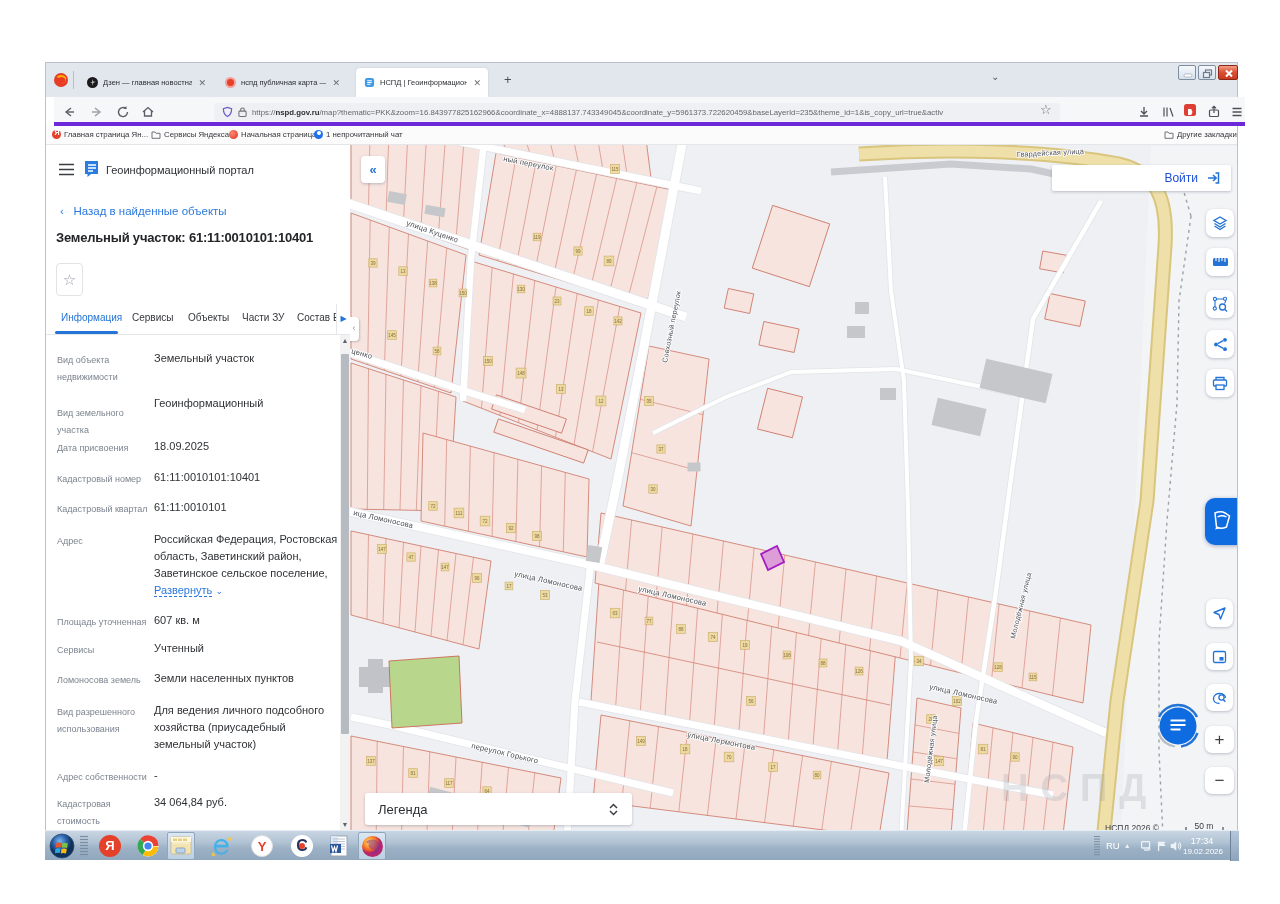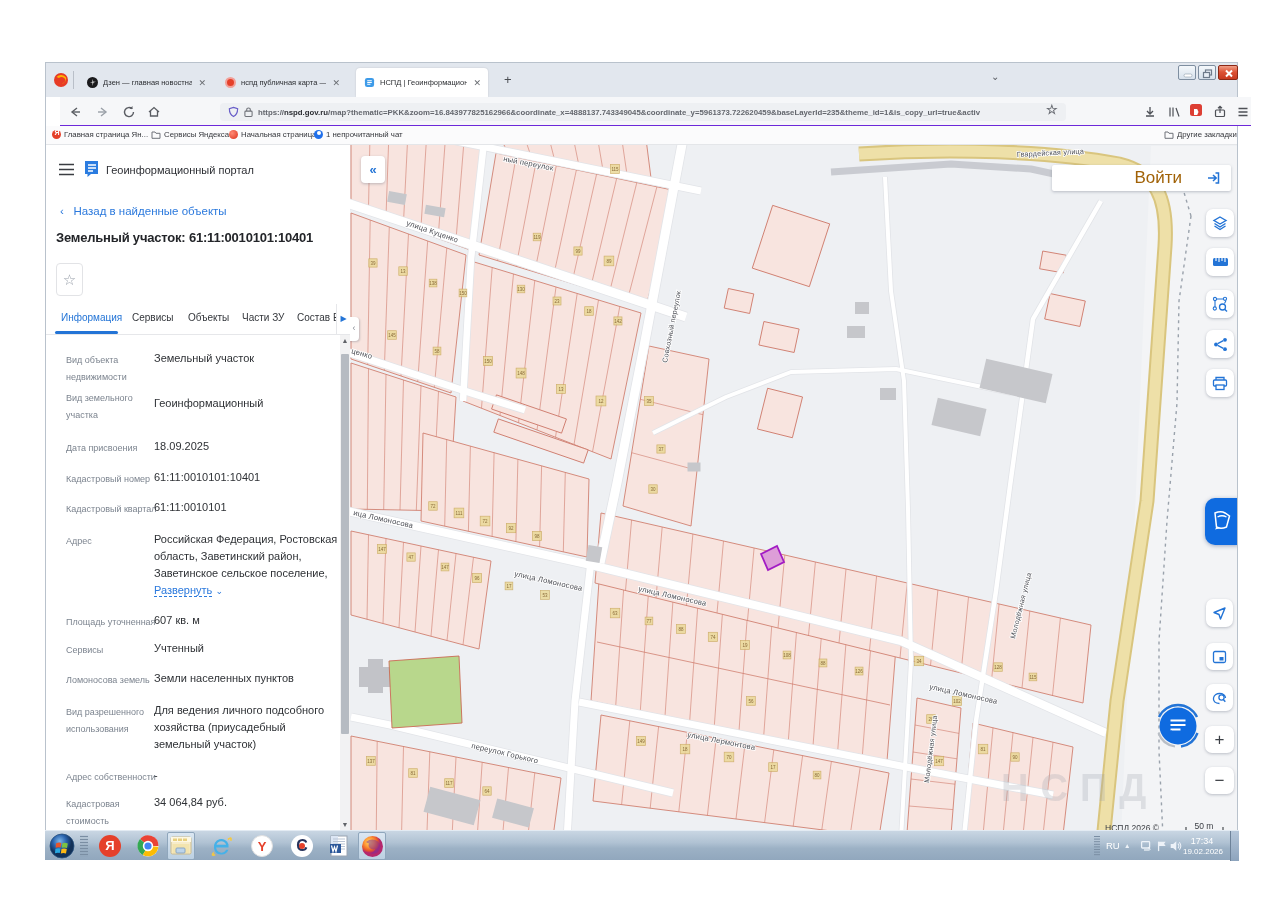--- a/index.html
+++ b/index.html
@@ -7,33 +7,33 @@
 
 #win{position:absolute;left:45px;top:62px;width:1193px;height:768px;background:#fff;border:1px solid #b9c2cc;border-bottom:none;}
 
 #tabbar{position:absolute;left:0;top:0;width:100%;height:34px;background:#e2e7ee;}
 .tab{position:absolute;top:5px;height:29px;font-size:7.5px;color:#2a2c30;display:flex;align-items:center;white-space:nowrap;overflow:hidden;}
 .tab .fav{width:11px;height:11px;border-radius:50%;margin:0 5px 0 8px;flex:none;}
 .tab .x{color:#6a6d72;margin:0 7px 0 6px;font-size:9px;}
 #tab3{background:#fff;border-radius:4px 4px 0 0;box-shadow:0 0 2px rgba(0,0,0,.15);}
 .winbtn{position:absolute;top:2px;height:15px;border:1px solid #7e8ea0;border-radius:2px;}
 
-#urlbar{position:absolute;left:14px;top:34px;width:100%;height:29px;background:#f6f7f9;border-bottom:1px solid #6d28d9;font-weight:bold;}
+#urlbar{position:absolute;left:8px;top:34px;width:100%;height:29px;background:#f6f7f9;border-bottom:4px solid #6d28d9;}
 #urlfield{position:absolute;left:160px;top:6px;width:846px;height:18px;background:#eef0f3;border-radius:4px;font-size:7.8px;color:#63666d;display:flex;align-items:center;overflow:hidden;}
 .navic{position:absolute;top:5px;font-size:13px;color:#5e6167;}
 
 #bmbar{position:absolute;left:0;top:63px;width:100%;height:19px;background:#fbfbfc;border-bottom:1px solid #e4e6e9;font-size:7.8px;color:#35373c;}
 .bm{position:absolute;top:4px;display:flex;align-items:center;gap:3px;white-space:nowrap;}
 .bmic{width:9px;height:9px;border-radius:50%;display:inline-block;}
 
 #content{position:absolute;left:0;top:82px;width:1191px;height:686px;background:#fff;overflow:hidden;}
 #sidebar{position:absolute;left:0;top:0;width:304px;height:686px;background:#fff;}
 #mapwrap{position:absolute;left:304px;top:0;width:889px;height:686px;overflow:hidden;}
 
-.lbl{position:absolute;left:11px;width:96px;font-size:9px;color:#7c848f;line-height:17px;margin-left:9px;}
+.lbl{position:absolute;left:11px;width:96px;font-size:9px;color:#7c848f;line-height:17px;}
 .val{position:absolute;left:108px;width:186px;font-size:11px;color:#2e3135;line-height:17px;}
 
 .stab{position:absolute;top:167px;font-size:10px;color:#33363b;}
 
 .mbtn{position:absolute;background:#fff;border-radius:7px;box-shadow:0 1px 3px rgba(80,90,110,.35);display:flex;align-items:center;justify-content:center;}
 
 #taskbar{position:absolute;left:45px;top:830px;width:1194px;height:30px;background:linear-gradient(#c9d6e3,#b0c2d3 40%,#9cb1c5 60%,#91a7bd);border-top:1px solid #e3ebf3;}
 </style></head>
 <body>
 <div id="win">
@@ -165,21 +165,21 @@
       <div class="stab" style="left:15px;color:#2374d6">Информация</div>
       <div class="stab" style="left:86px">Сервисы</div>
       <div class="stab" style="left:142px">Объекты</div>
       <div class="stab" style="left:196px">Части ЗУ</div>
       <div class="stab" style="left:251px">Состав Е</div>
       <div class="abs" style="left:9px;top:186px;width:63px;height:3px;background:#2374d6;border-radius:2px"></div>
       <div class="abs" style="left:0;top:189px;width:304px;height:1px;background:#e6e7ea"></div>
       <div class="abs" style="left:290px;top:159px;width:14px;height:30px;border-left:1px solid #e6e7ea;background:#fff;color:#2374d6;font-size:8px;text-align:center;line-height:30px">▶</div>
       <div class="lbl" style="top:207px">Вид объекта<br>недвижимости</div>
         <div class="val" style="top:205px">Земельный участок</div>
-<div class="lbl" style="top:245px">Вид земельного<br>участка</div>
+<div class="lbl" style="top:260px">Вид земельного<br>участка</div>
         <div class="val" style="top:250px">Геоинформационный</div>
 <div class="lbl" style="top:295px">Дата присвоения</div>
         <div class="val" style="top:293px">18.09.2025</div>
 <div class="lbl" style="top:326px">Кадастровый номер</div>
         <div class="val" style="top:324px">61:11:0010101:10401</div>
 <div class="lbl" style="top:356px">Кадастровый квартал</div>
         <div class="val" style="top:354px">61:11:0010101</div>
 <div class="lbl" style="top:388px">Адрес</div>
         <div class="val" style="top:386px">Российская Федерация, Ростовская<br>область, Заветинский район,<br>Заветинское сельское поселение,<br><span style="color:#2b79dd;border-bottom:1px dashed #2b79dd">Развернуть</span> <span style="color:#2b79dd;font-size:9px">⌄</span></div>
 <div class="lbl" style="top:469px">Площадь уточненная</div>
@@ -460,21 +460,21 @@
 <text x="755" y="686" font-size="8.5" fill="#3d4046">НСПД 2026 ©</text>
 <text x="854" y="684" font-size="8.5" fill="#3d4046" text-anchor="middle">50 m</text>
 <path d="M836,682 v4 h37 v-4" stroke="#4a4d52" stroke-width="1.2" fill="none"></path>
       </svg>
       
       <div class="abs" style="left:-1px;top:172px;width:10px;height:24px;background:#fff;border-radius:0 4px 4px 0;box-shadow:1px 1px 2px rgba(80,90,110,.3);color:#8a8f98;font-size:9px;text-align:center;line-height:23px">‹</div>
       
       <div class="mbtn" style="left:11px;top:11px;width:24px;height:27px;border-radius:4px;color:#2374d6;font-weight:bold;font-size:13px">«</div>
       
       <div class="mbtn" style="left:702px;top:20px;width:179px;height:26px;border-radius:2px;justify-content:flex-end;padding-right:10px">
-        <span style="color:#a16207;font-size:17px;margin-right:24px">Войти</span>
+        <span style="color:#1d4ed8;font-size:12px;margin-right:8px">Войти</span>
         <svg width="15" height="14" viewBox="0 0 15 14">
             <path d="M2 7h8 M7 4l3.2 3L7 10" stroke="#2374d6" stroke-width="1.5" fill="none"></path>
             <path d="M9.5 2h3v10h-3" stroke="#2374d6" stroke-width="1.5" fill="none"></path>
           </svg>
       </div>
       <div class="mbtn" style="left:856px;top:64px;width:28px;height:28px;border-radius:7px">
           <svg width="16" height="16" viewBox="0 0 16 16">
             <path d="M8 2 L14 5.5 L8 9 L2 5.5 Z" fill="none" stroke="#2374d6" stroke-width="1.4"></path>
             <path d="M2.5 8.5 L8 12 L13.5 8.5" fill="none" stroke="#2374d6" stroke-width="1.4"></path>
             <path d="M2.5 11 L8 14.5 L13.5 11" fill="none" stroke="#2374d6" stroke-width="1.4"></path>
@@ -543,20 +543,26 @@
 <div class="abs" style="left:801px;top:554px;width:54px;height:54px;">
 <svg width="54" height="54" viewBox="0 0 54 54">
 <path d="M8 18 A21 21 0 0 1 46 18" fill="none" stroke="#2374d6" stroke-width="2.4"></path>
 <path d="M46.5 34 A21 21 0 0 1 30 47.5" fill="none" stroke="#2374d6" stroke-width="2.4"></path>
 <path d="M7.5 34 A21 21 0 0 0 24 47.5" fill="none" stroke="#b9bec6" stroke-width="2.2"></path>
 <circle cx="27" cy="27" r="18.5" fill="#0f6be0"></circle>
 <path d="M19.5 21.5h15M19.5 26h15M19.5 30.5h10" stroke="#fff" stroke-width="2.2"></path>
 <path d="M20 31 l-3 5 l6-2z" fill="#0f6be0"></path>
 </svg></div>
       
+      <div class="mbtn" style="left:15px;top:648px;width:267px;height:32px;border-radius:3px;justify-content:flex-start;padding-left:13px">
+        <span style="font-size:13px;color:#2b2e33">Легенда</span>
+        <svg style="position:absolute;right:14px" width="9" height="13" viewBox="0 0 9 13">
+            <path d="M1 5 L4.5 1.5 L8 5 M1 8 L4.5 11.5 L8 8" stroke="#3c3f44" stroke-width="1.5" fill="none"></path>
+          </svg>
+      </div>
     </div>
   </div>
 </div>
 
 <div id="taskbar">
     <svg class="abs" style="left:4px;top:2px" width="26" height="26" viewBox="0 0 26 26">
 <defs>
         <radialGradient id="orb" cx="40%" cy="30%">
           <stop offset="0%" stop-color="#7fb8ea"></stop>
           <stop offset="55%" stop-color="#2a63ad"></stop>

